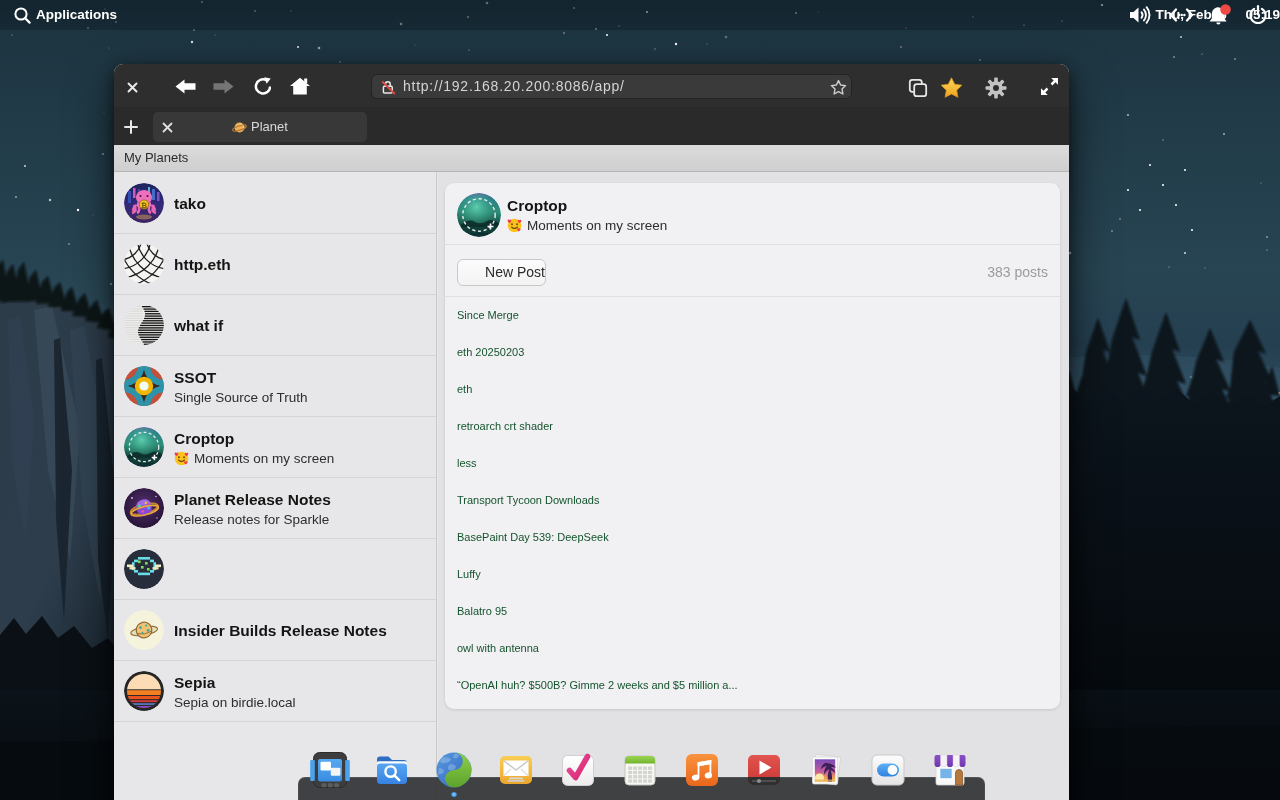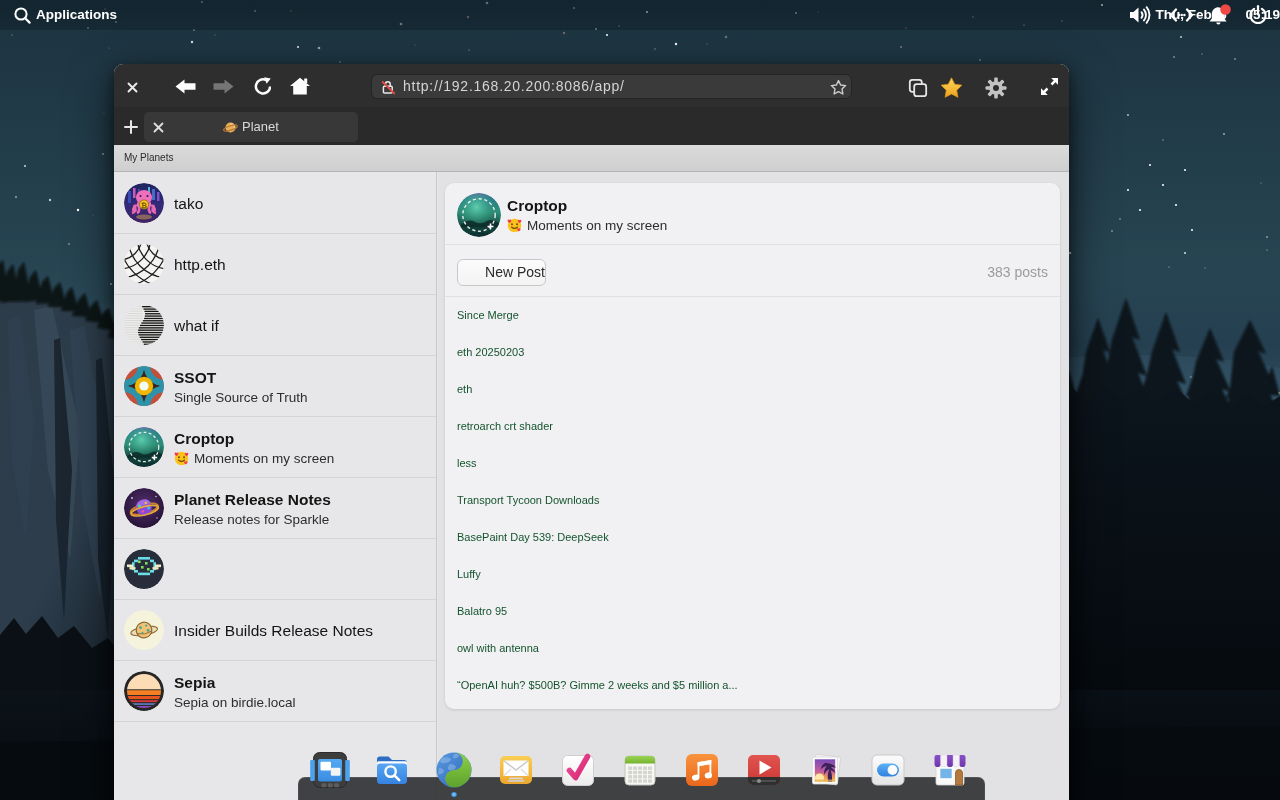--- a/index.html
+++ b/index.html
@@ -6,31 +6,31 @@
 .abs{position:absolute}
 #wall{position:absolute;left:0;top:0;width:1280px;height:800px}
 #panel{position:absolute;left:0;top:0;width:1280px;height:30px;
  background:linear-gradient(rgba(1,9,16,.34),rgba(1,9,16,.26));color:#fff;padding-left:40px;}
 #panel .apps{position:absolute;left:36px;top:0;height:30px;line-height:30px;font-size:13.5px;font-weight:bold}
 #panel .clock{position:absolute;left:0;width:100%;text-align:right;top:0;height:30px;line-height:30px;font-size:13.5px;font-weight:bold}
 #win{position:absolute;left:114px;top:64px;width:955px;height:751px;border-radius:9px;
  box-shadow:0 18px 45px rgba(0,0,0,.62),0 4px 14px rgba(0,0,0,.5);overflow:hidden;background:#e7e7e9}
 #toolbar{position:absolute;left:0;top:0;width:100%;height:43px;background:#2e2e2e}
 #tabbar{position:absolute;left:0;top:43px;width:100%;height:38px;background:#2a2a2a}
-#tab{position:absolute;left:30px;top:5px;width:214px;height:30px;background:#383838;border-radius:5px}
+#tab{position:absolute;left:39px;top:5px;width:214px;height:30px;background:#383838;border-radius:5px}
 #tab .tt{position:absolute;left:98px;top:0;height:30px;line-height:30px;font-size:13px;color:#d9d9d9}
 #appbar{position:absolute;left:0;top:81px;width:100%;height:27px;
  background:linear-gradient(#dbdbdb,#cfcfcf);border-bottom:1px solid #b5b5b7;color:#2b2b2b;
- font-size:10px;line-height:26px;padding-left:10px}
+ font-size:13px;line-height:26px;padding-left:10px}
 #content{position:absolute;left:0;top:108px;width:100%;bottom:0}
 #sidebar{position:absolute;left:0;top:0;width:323px;height:100%;background:#e7e7e9;border-right:1px solid #c9c9cb}
 .row{position:absolute;left:0;width:100%;height:61px;border-bottom:1px solid #d4d4d6}
 .row .av{position:absolute;left:10px;top:10px;width:40px;height:40px;border-radius:50%;overflow:hidden}
 .row .nm{position:absolute;left:60px;top:0;height:61px;display:flex;align-items:center;
- font-size:15.5px;font-weight:normal;color:#141414}
+ font-size:15.5px;font-weight:bold;color:#141414}
 .row .nm2{position:absolute;left:60px;top:13px;height:17px;line-height:17px;font-size:15.5px;font-weight:bold;color:#141414}
 .row .sb{position:absolute;left:60px;top:33px;height:17px;line-height:17px;font-size:13.5px;color:#2d2d2d;display:flex;align-items:center}
 #main{position:absolute;left:324px;top:0;right:0;height:100%;background:#e2e2e4}
 #card{position:absolute;left:7px;top:11px;width:615px;height:526px;background:#f1f1f3;
  border-radius:9px;box-shadow:0 1px 3px rgba(0,0,0,.12)}
 #card .sep{position:absolute;left:0;width:100%;height:1px;background:#e0e0e2}
 #chdr-nm{position:absolute;left:62px;top:14px;font-size:15.5px;font-weight:bold;color:#141414}
 #chdr-sb{position:absolute;left:62px;top:34px;height:17px;font-size:13.5px;color:#2d2d2d;display:flex;align-items:center}
 #newpost{position:absolute;left:12px;top:76px;width:89px;height:27px;background:linear-gradient(#fbfbfb,#f3f3f3);
  border:1px solid #c8c8ca;border-radius:6px;text-align:right;line-height:25px;font-size:14px;color:#2b2b2b}

